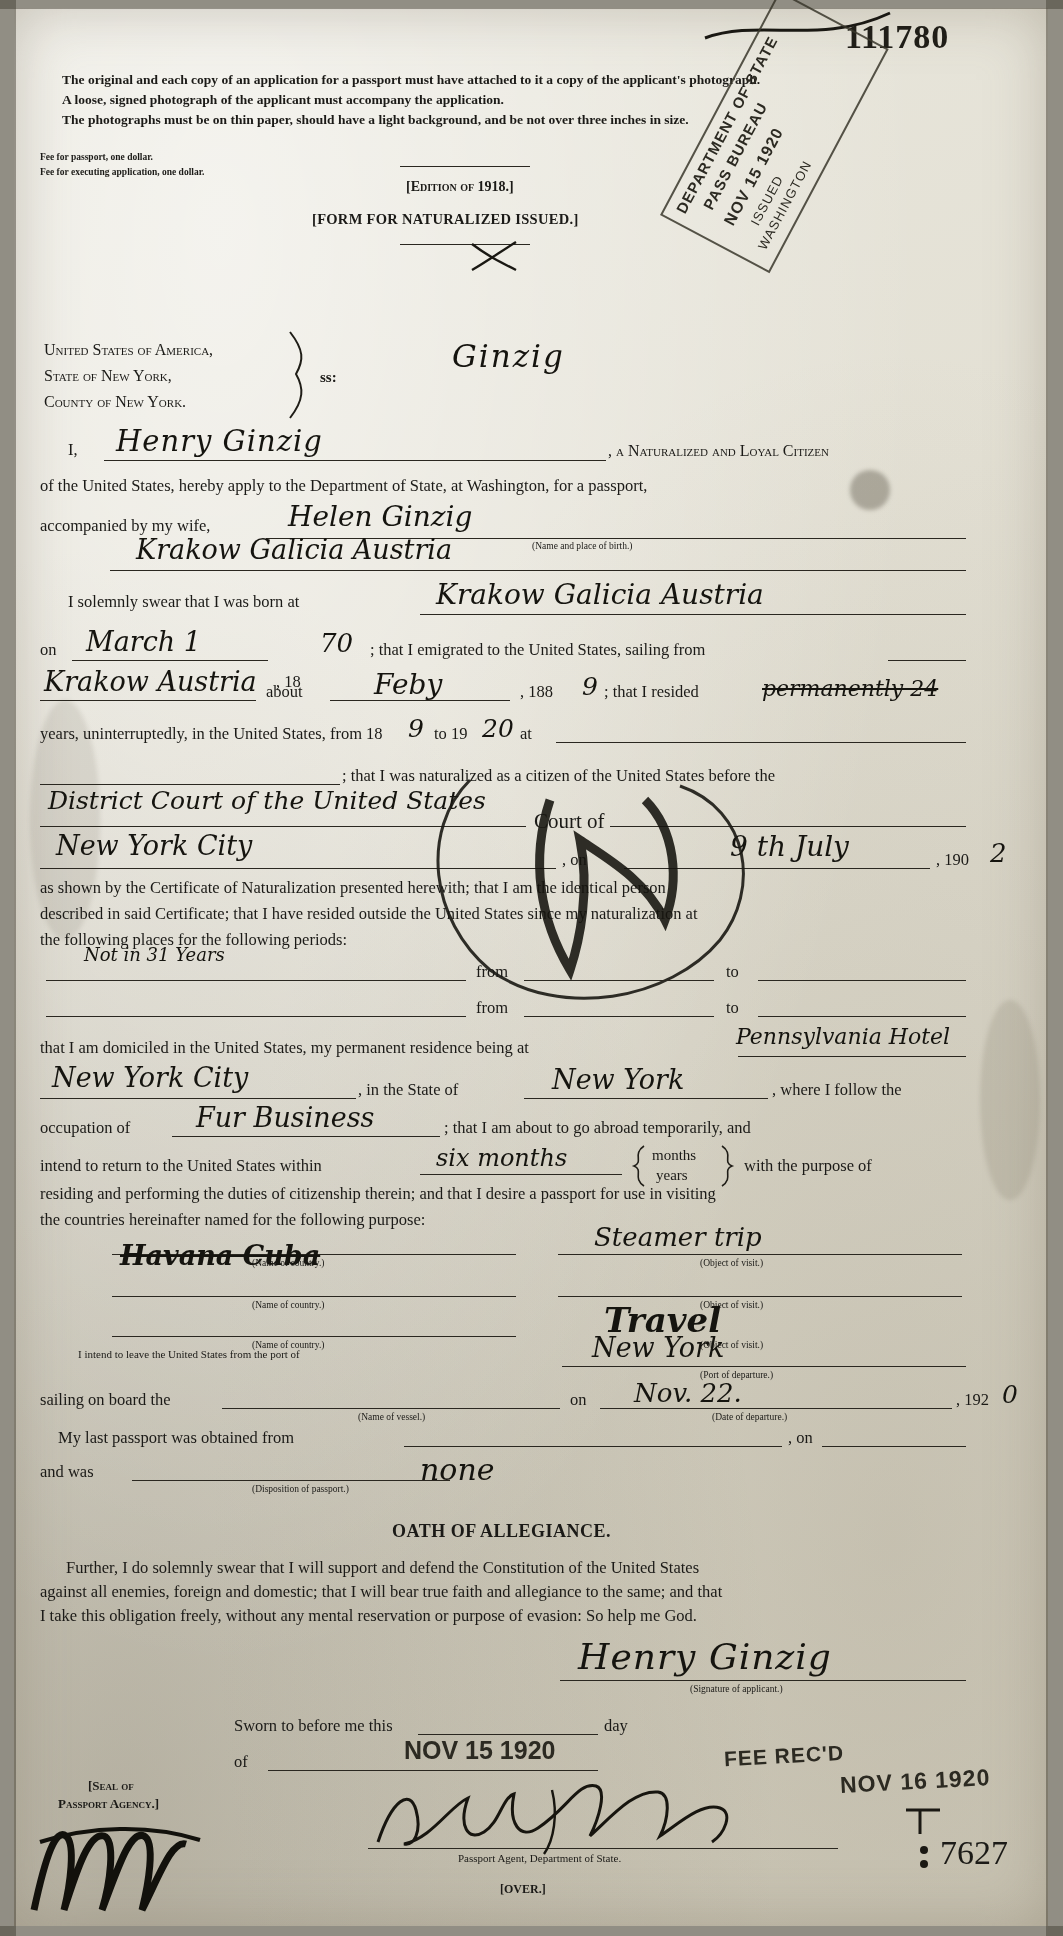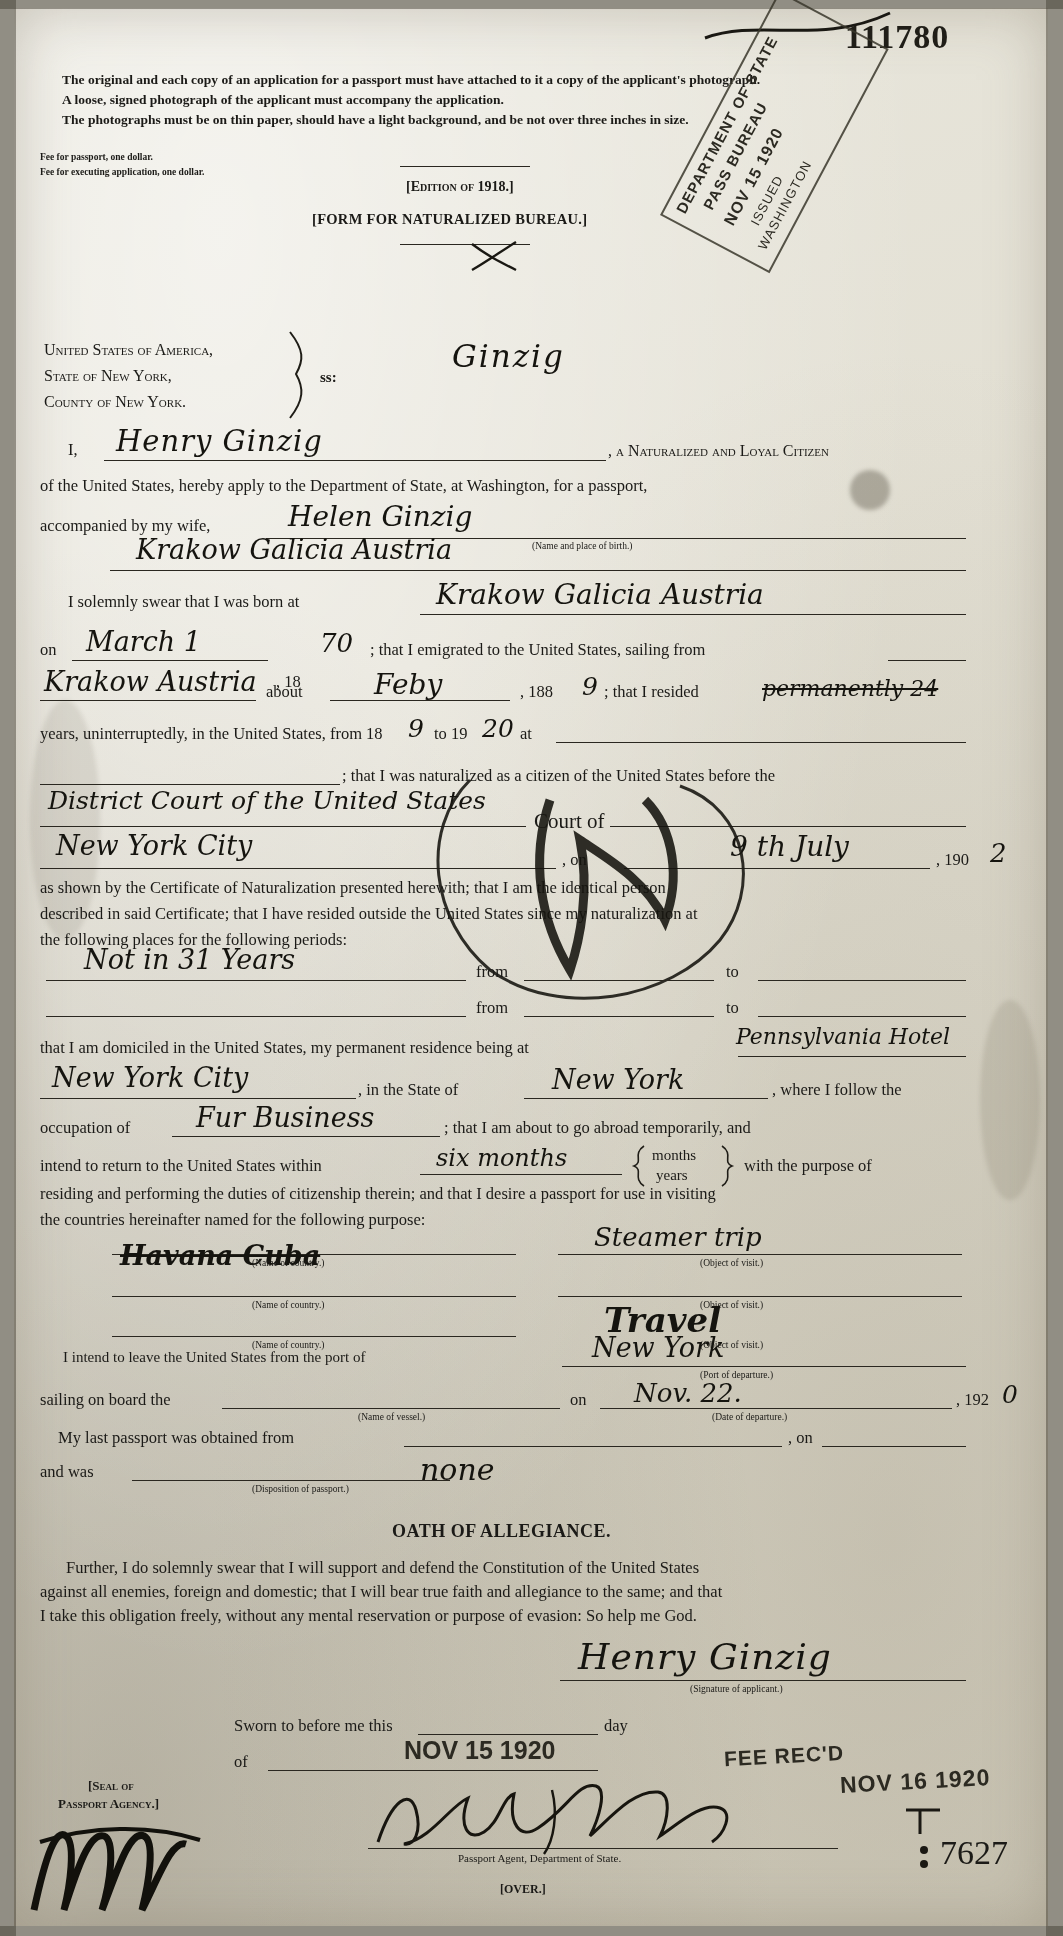--- a/index.html
+++ b/index.html
@@ -104,21 +104,21 @@
   <div class="txt b" style="left:62px;top:72px;font-size:13.5px;">The original and each copy of an application for a passport must have attached to it a copy of the applicant's photograph.</div>
   <div class="txt b" style="left:62px;top:92px;font-size:13.5px;">A loose, signed photograph of the applicant must accompany the application.</div>
   <div class="txt b" style="left:62px;top:112px;font-size:13.5px;">The photographs must be on thin paper, should have a light background, and be not over three inches in size.</div>
 
   <div class="txt b tiny" style="left:40px;top:152px;">Fee for passport, one dollar.</div>
   <div class="txt b tiny" style="left:40px;top:167px;">Fee for executing application, one dollar.</div>
 
   <div class="rule" style="left:400px;top:166px;width:130px;"></div>
 
   <div class="txt sc b" style="left:406px;top:178px;font-size:14px;">[Edition of 1918.]</div>
-  <div class="txt b" style="left:312px;top:210px;font-size:14.5px;letter-spacing:0.3px;">[FORM FOR NATURALIZED BUREAU.]</div>
+  <div class="txt b" style="left:312px;top:210px;font-size:14.5px;letter-spacing:0.3px;">[FORM FOR NATURALIZED ISSUED.]</div>
 
   <div class="rule" style="left:400px;top:244px;width:130px;"></div>
   <svg class="sigsvg" style="left:470px;top:240px;" width="60" height="32">
     <path d="M2,4 C18,16 30,22 46,30" stroke="#1a1813" stroke-width="2.4" fill="none"></path>
     <path d="M46,2 C30,12 16,22 2,30" stroke="#1a1813" stroke-width="2.4" fill="none"></path>
   </svg>
 
   <div style="position:absolute;left:660px;top:215px;width:260px;height:170px;transform:rotate(-62deg);transform-origin:left top;">
     <div class="stampbox" style="left:0;top:0;width:250px;height:120px;border-width:2px;opacity:0.85;"></div>
     <div class="stamp" style="left:12px;top:8px;font-size:15px;font-weight:bold;">DEPARTMENT OF STATE</div>
@@ -199,21 +199,21 @@
   <div class="txt" style="left:40px;top:878px;font-size:16.5px;">as shown by the Certificate of Naturalization presented herewith; that I am the identical person</div>
   <div class="txt" style="left:40px;top:904px;font-size:16.5px;">described in said Certificate; that I have resided outside the United States since my naturalization at</div>
   <div class="txt" style="left:40px;top:930px;font-size:16.5px;">the following places for the following periods:</div>
 
   <svg class="sigsvg" style="left:430px;top:770px;" width="380" height="250">
     <path d="M40,10 C-10,60 0,150 60,200 C130,250 240,230 290,170 C330,120 320,40 250,16" stroke="#1a1813" stroke-width="3" fill="none" opacity="0.9"></path>
     <path d="M120,30 C100,90 110,150 140,200 C150,170 160,120 150,70 C180,90 215,110 235,150 C250,110 245,60 215,30" stroke="#15130e" stroke-width="9" fill="none" opacity="0.88"></path>
   </svg>
 
   <div class="rule" style="left:46px;top:980px;width:420px;"></div>
-  <div class="hand" style="left:84px;top:944px;font-size:27px;text-align:right;">Not in 31 Years</div>
+  <div class="hand" style="left:84px;top:944px;font-size:18px;text-align:right;">Not in 31 Years</div>
   <div class="txt" style="left:476px;top:962px;font-size:16.5px;">from</div>
   <div class="rule" style="left:524px;top:980px;width:190px;"></div>
   <div class="txt" style="left:726px;top:962px;font-size:16.5px;">to</div>
   <div class="rule" style="left:758px;top:980px;width:208px;"></div>
 
   <div class="rule" style="left:46px;top:1016px;width:420px;"></div>
   <div class="txt" style="left:476px;top:998px;font-size:16.5px;">from</div>
   <div class="rule" style="left:524px;top:1016px;width:190px;"></div>
   <div class="txt" style="left:726px;top:998px;font-size:16.5px;">to</div>
   <div class="rule" style="left:758px;top:1016px;width:208px;"></div>
@@ -260,21 +260,21 @@
   <div class="rule" style="left:112px;top:1296px;width:404px;"></div>
   <div class="txt tiny" style="left:252px;top:1300px;">(Name of country.)</div>
   <div class="rule" style="left:558px;top:1296px;width:404px;"></div>
   <div class="txt tiny" style="left:700px;top:1300px;">(Object of visit.)</div>
 
   <div class="rule" style="left:112px;top:1336px;width:404px;"></div>
   <div class="txt tiny" style="left:252px;top:1340px;">(Name of country.)</div>
   <div class="txt tiny" style="left:700px;top:1340px;">(Object of visit.)</div>
   <div class="hand" style="left:604px;top:1300px;font-size:34px;font-weight:bold;">Travel</div>
 
-  <div class="txt" style="left:63px;top:1348px;font-size:15px;">I intend to leave the United States from the port of</div>
+  <div class="txt" style="left:78px;top:1348px;font-size:11px;">I intend to leave the United States from the port of</div>
   <div class="rule" style="left:562px;top:1366px;width:404px;"></div>
   <div class="hand" style="left:592px;top:1332px;font-size:27px;">New York</div>
   <div class="txt tiny" style="left:700px;top:1370px;">(Port of departure.)</div>
 
   <div class="txt" style="left:40px;top:1390px;font-size:16.5px;">sailing on board the</div>
   <div class="rule" style="left:222px;top:1408px;width:338px;"></div>
   <div class="txt tiny" style="left:358px;top:1412px;">(Name of vessel.)</div>
   <div class="txt" style="left:570px;top:1390px;font-size:16.5px;">on</div>
   <div class="rule" style="left:600px;top:1408px;width:352px;"></div>
   <div class="hand" style="left:634px;top:1378px;font-size:26px;">Nov. 22.</div>

